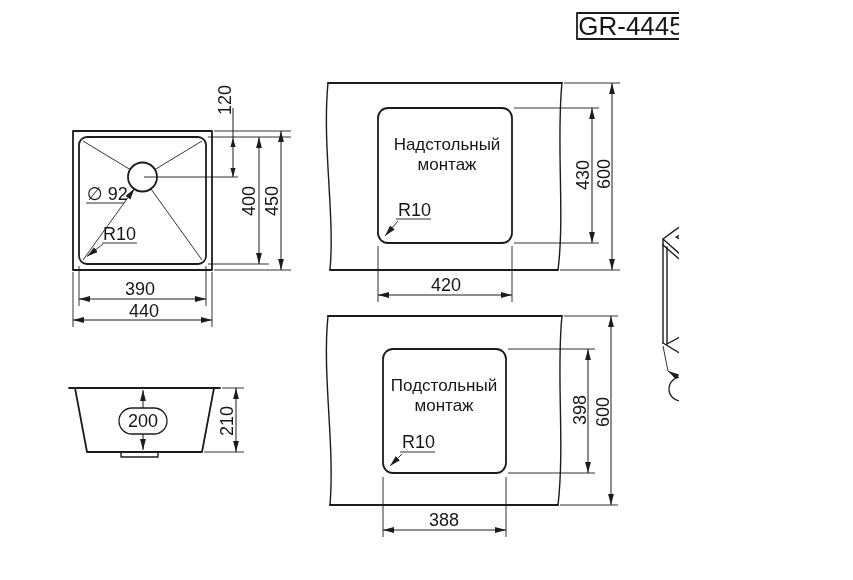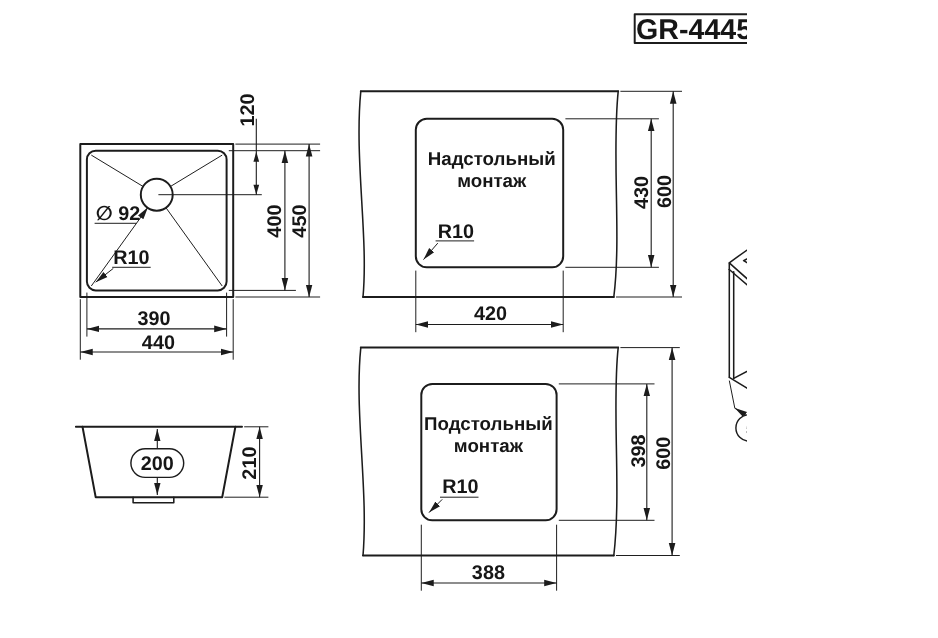--- a/index.html
+++ b/index.html
@@ -1,16 +1,16 @@
 <!DOCTYPE html>
 <html><head>
 <meta charset="utf-8">
 <style>
   html,body{margin:0;padding:0;background:#fff;}
-  .stage{position:relative;width:679px;height:580px;background:#ffffff;overflow:hidden;font-weight:bold;}
+  .stage{position:relative;width:679px;height:580px;background:#ffffff;overflow:hidden;}
   svg{display:block;}
   .obj{fill:none;stroke:#1c1c1c;stroke-width:1.8;stroke-linejoin:round;stroke-linecap:round;}
   .obj2{fill:none;stroke:#1c1c1c;stroke-width:1.4;stroke-linejoin:round;stroke-linecap:round;}
   .dim{fill:none;stroke:#1c1c1c;stroke-width:1;}
   .ext{fill:none;stroke:#1c1c1c;stroke-width:0.9;}
   .arr{fill:#1c1c1c;stroke:none;}
   .oval{fill:#ffffff;stroke:#1c1c1c;stroke-width:1.3;}
   text{font-family:"Liberation Sans","DejaVu Sans",sans-serif;fill:#161616;}
   .lbl{font-size:18px;}
   .cap{font-size:17px;}

